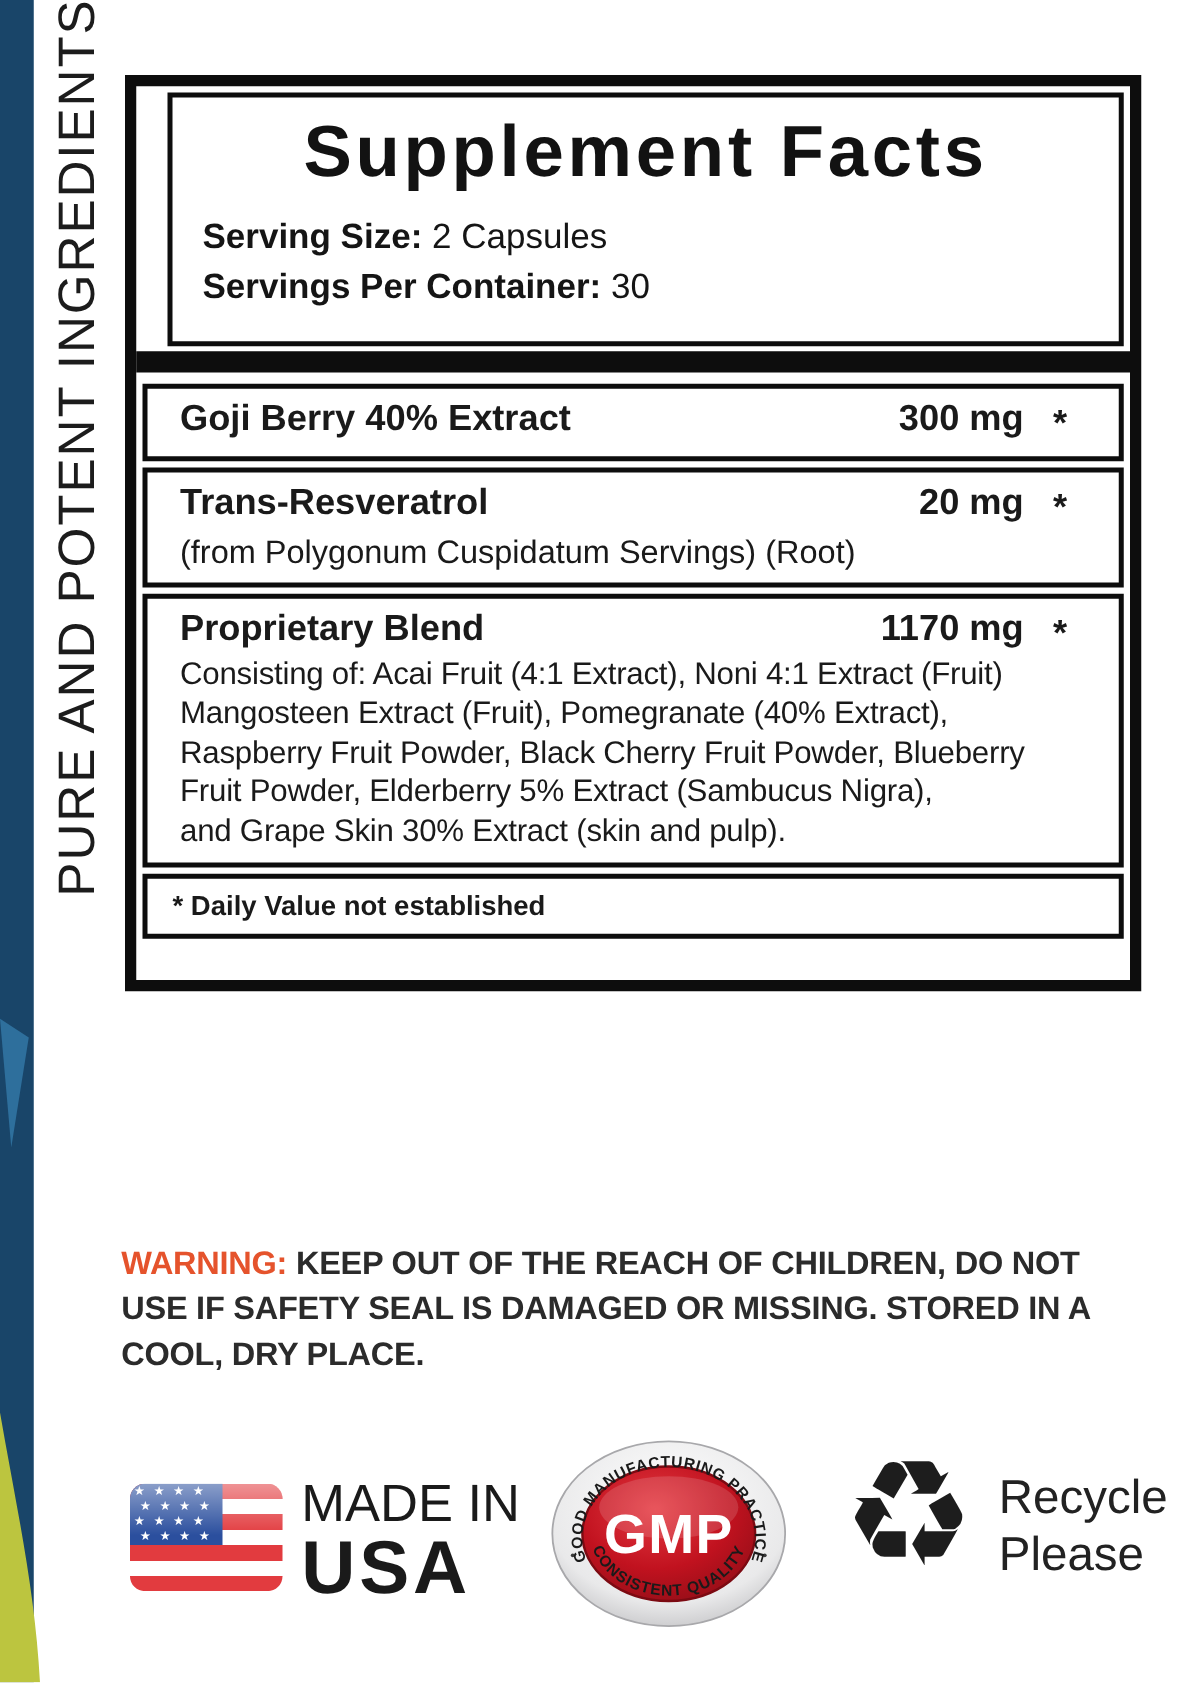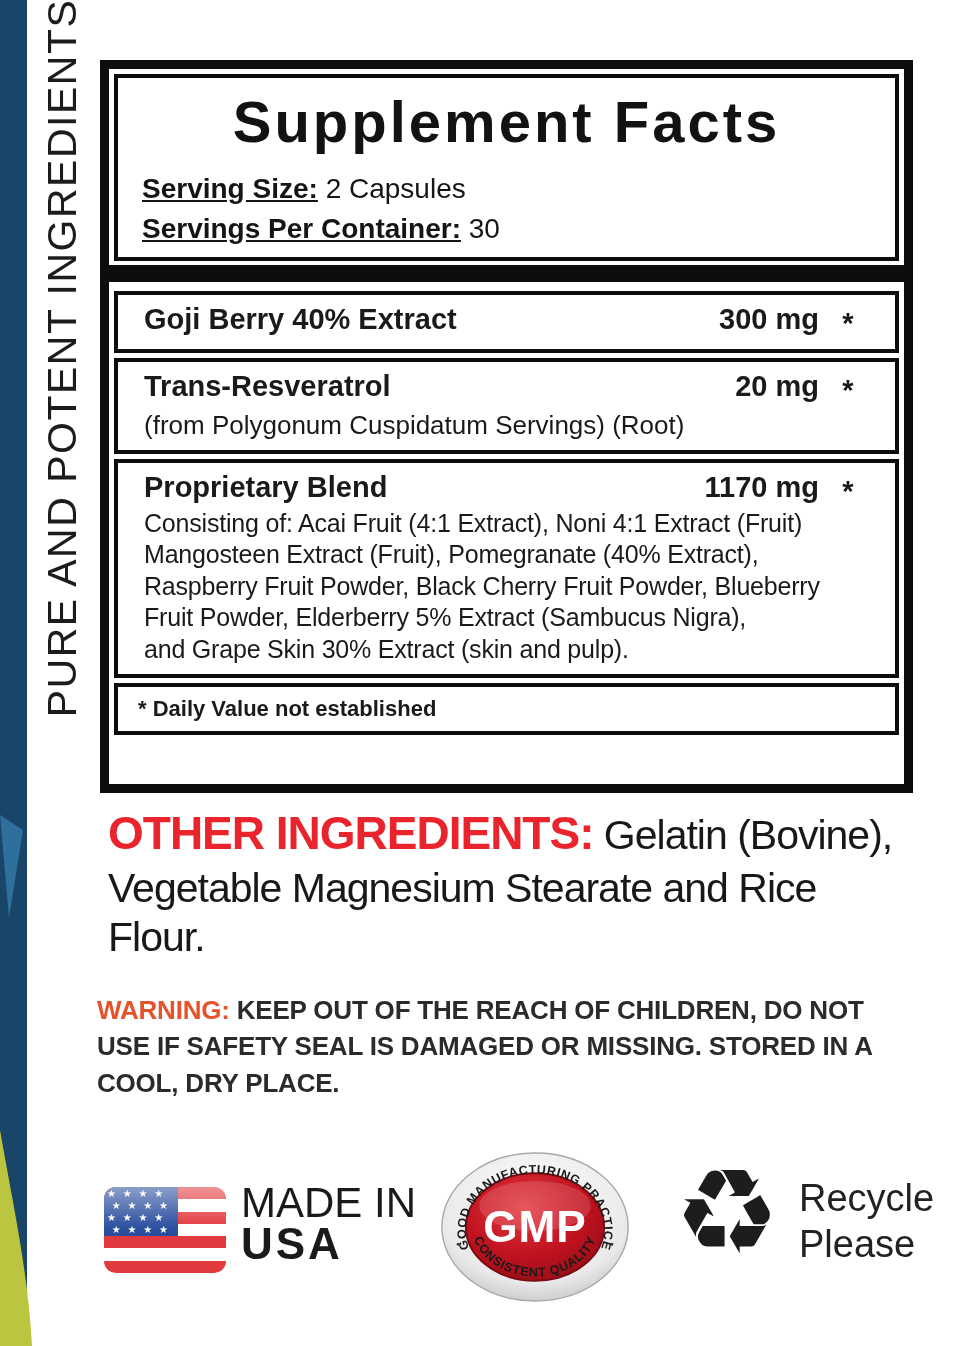--- a/index.html
+++ b/index.html
@@ -36,31 +36,31 @@
     border: 9px solid #0d0d0d;
     background: #ffffff;
     padding: 5px;
     display: flex;
     flex-direction: column;
   }
   .facts-box {
     border: 4px solid #0d0d0d;
     background: #fff;
   }
-  .title-box { padding: 6px 24px 8px; }
+  .title-box { padding: 6px 24px 24px; margin-left: 20px; }
   .facts-title {
     text-align: center;
     font-size: 58px;
     font-weight: bold;
     letter-spacing: 3px;
     color: #121212;
     margin: 4px 0 14px;
   }
   .serving-line { font-size: 28px; line-height: 1.42; color: #151515; }
-  .serving-line .lbl { font-weight: bold; text-decoration: underline; }
+  .serving-line .lbl { font-weight: bold; }
   .serving-line .val { font-weight: normal; }
 
   .band { height: 17px; background: #0d0d0d; margin: 4px -5px; flex: none; }
 
   .header-box {
     margin-top: 1px;
     padding: 8px 22px;
     min-height: 72px;
     display: flex;
     justify-content: space-between;
@@ -142,21 +142,21 @@
     overflow: hidden;
   }
   .star-row { white-space: nowrap; letter-spacing: 2px; }
   .star-row.r1::before { content: "★ ★ ★ ★"; }
   .star-row.r2::before { content: "\00a0★ ★ ★ ★"; }
   .star-row.r3::before { content: "★ ★ ★ ★"; }
   .star-row.r4::before { content: "\00a0★ ★ ★ ★"; }
 
   .made-in-block { position: absolute; left: 142px; top: 14px; color: #1a1a1a; }
   .made-in-top { font-size: 42px; font-weight: 400; letter-spacing: 0; }
-  .made-in-usa { font-size: 44px; font-weight: bold; letter-spacing: 3px; margin-top: -8px; }
+  .made-in-usa { font-size: 60px; font-weight: bold; letter-spacing: 3px; margin-top: -8px; }
 
   .gmp-badge { position: absolute; left: 340px; top: -22px; }
 
   .recycle-block { position: absolute; left: 575px; top: -12px; }
   .recycle-icon { font-size: 118px; line-height: 1; color: #1d1d1d; }
   .please-recycle {
     position: absolute; left: 700px; top: 10px;
     font-size: 38px; line-height: 1.22; color: #222222; font-weight: 400;
   }
 </style>
@@ -216,26 +216,20 @@
 Mangosteen Extract (Fruit),  Pomegranate (40% Extract),
 Raspberry Fruit Powder,  Black Cherry Fruit Powder,  Blueberry
 Fruit Powder, Elderberry 5% Extract (Sambucus Nigra),
 and Grape Skin 30% Extract (skin and pulp).</div>
       </div>
     </div>
 
     <div class="facts-box footnote-box">* Daily Value not established</div>
   </div>
 
-  <div class="other-ingredients">
-    <div>
-      <span class="oi-label">OTHER INGREDIENTS:</span><span class="oi-rest"> Gelatin (Bovine),</span>
-    </div>
-    <div class="oi-line2">Vegetable Magnesium Stearate and Rice Flour.</div>
-  </div>
 
   <div class="warning-block">
     <span class="warning-label">WARNING:</span><span> KEEP OUT OF THE REACH OF CHILDREN, DO NOT USE IF SAFETY SEAL IS DAMAGED OR MISSING. STORED IN A COOL, DRY PLACE.</span>
   </div>
 
   <div class="badges">
 
     <div class="usa-flag">
       <div class="flag-canton">
         <div class="star-row r1"></div>

